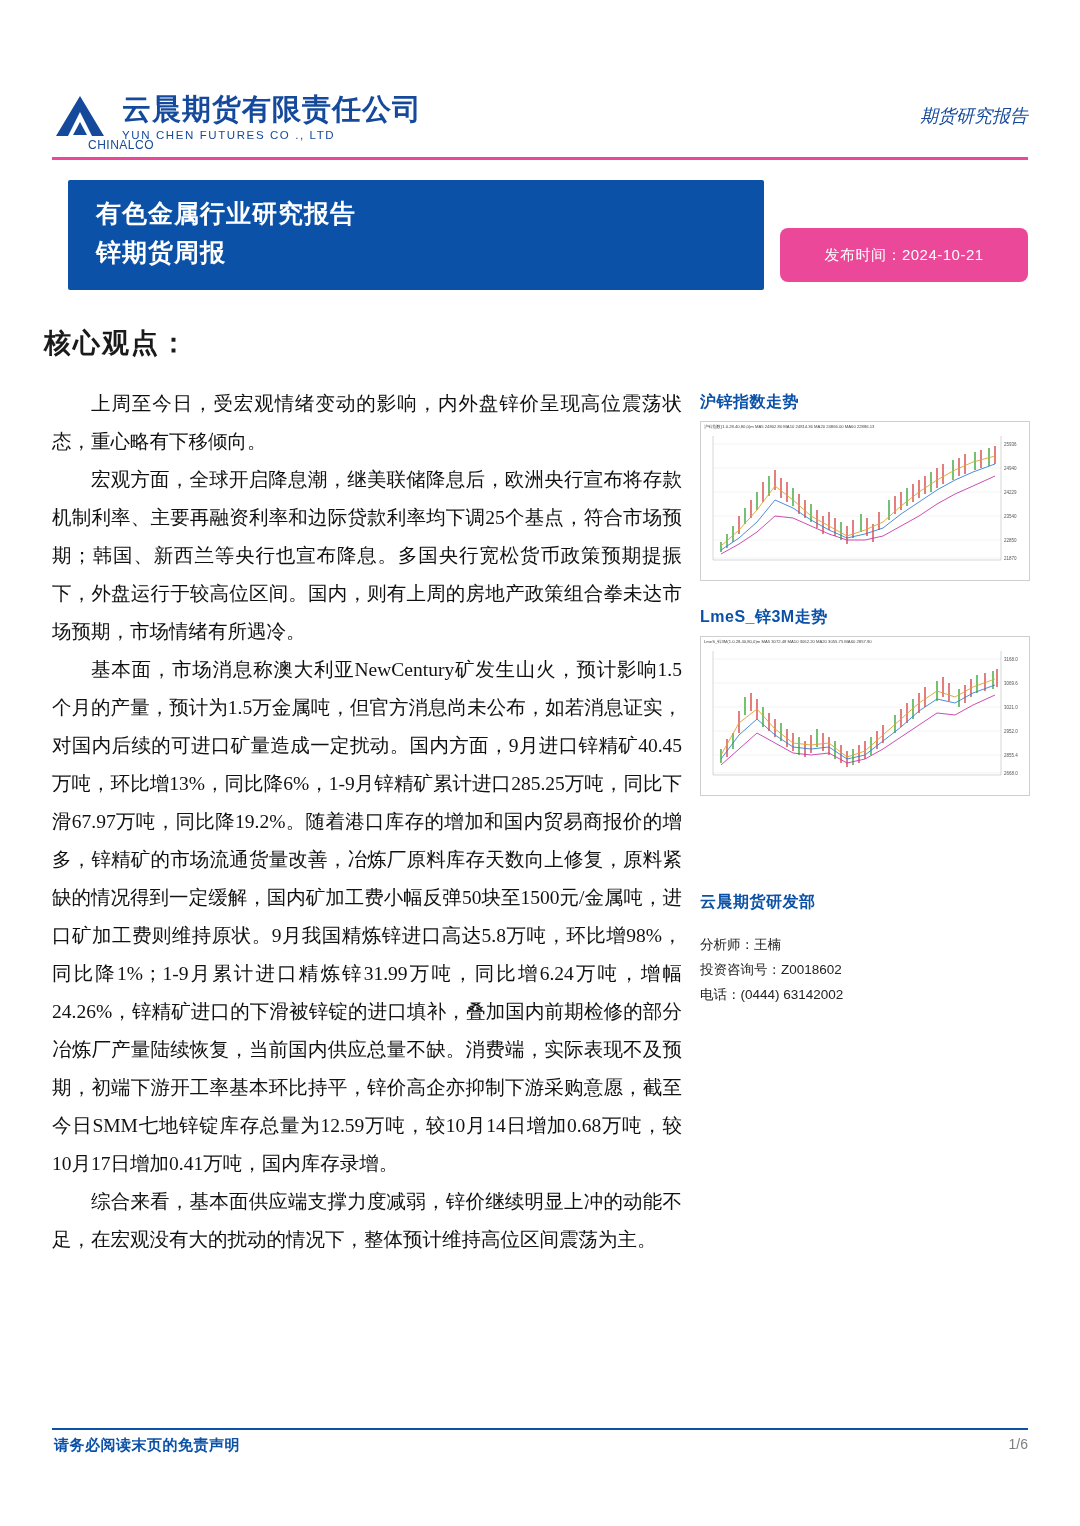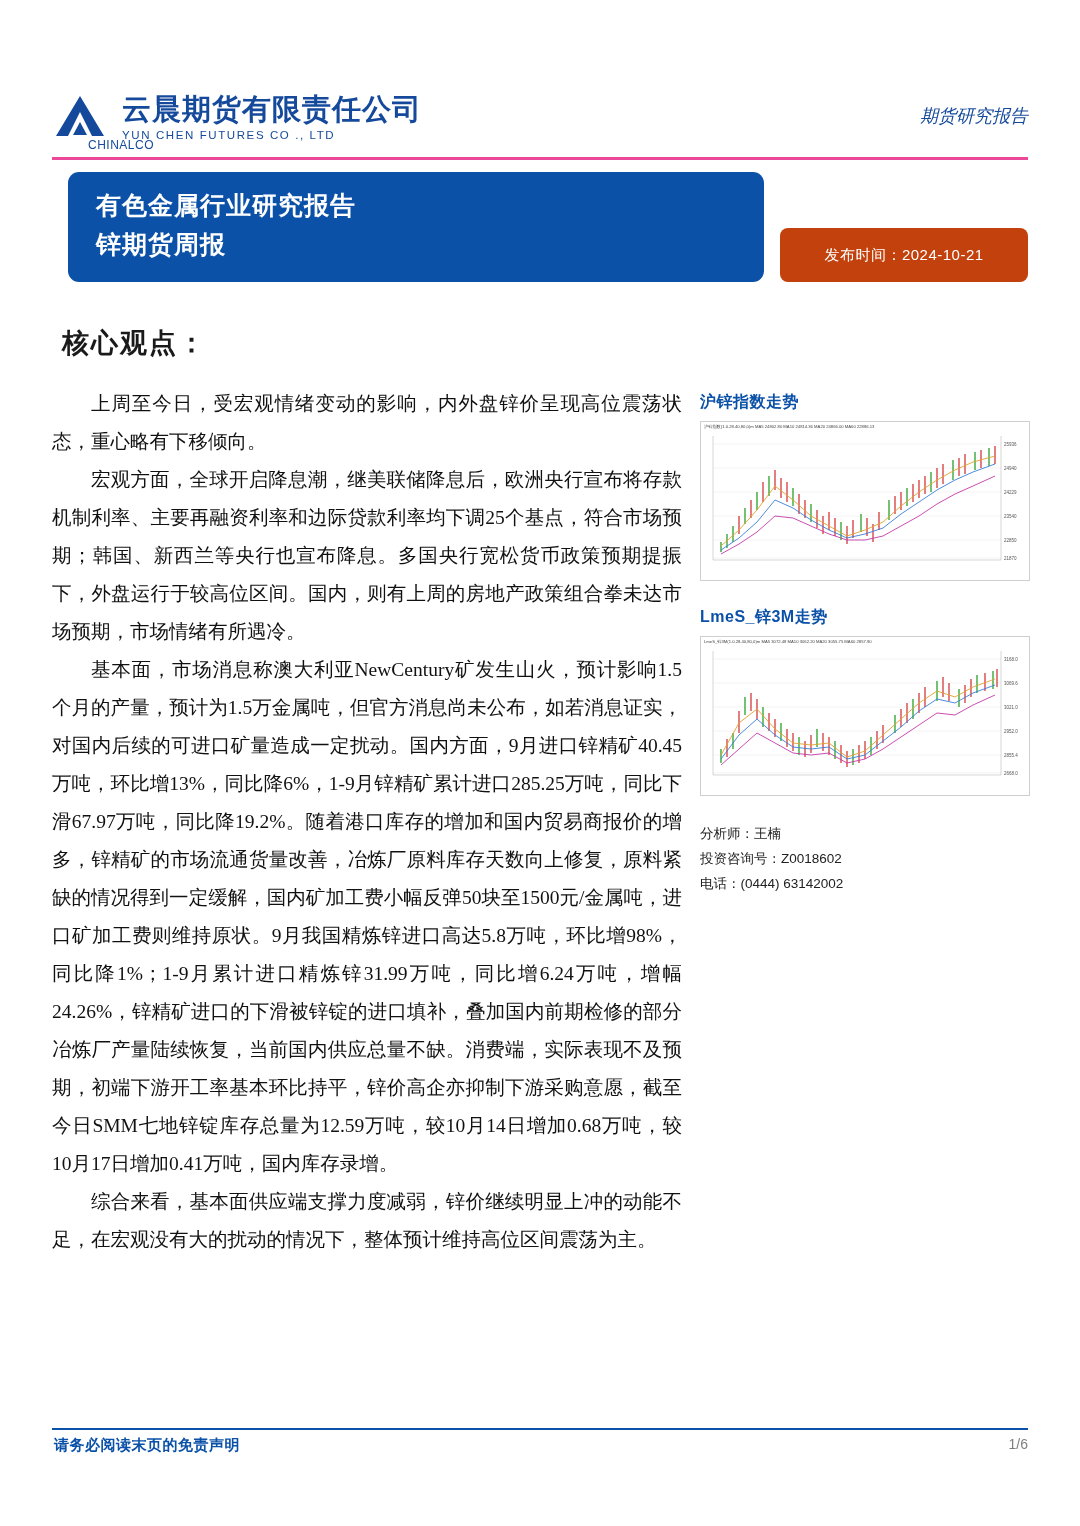--- a/index.html
+++ b/index.html
@@ -44,53 +44,53 @@
   .header-right {
     font-family: "Liberation Sans", sans-serif;
     font-size: 18px; color: #14499b;
     padding-bottom: 4px;
     font-style: italic;
   }
 
   
   .title-bar {
     position: absolute;
-    left: 68px; top: 172px;
+    left: 68px; top: 180px;
     width: 696px; height: 110px;
     background: #0b51a8;
-    border-radius: 11px;
+    border-radius: 2px;
     color: #ffffff;
     padding: 14px 0 0 28px;
   }
   .title-line1 {
     font-family: "Liberation Sans", sans-serif;
     font-size: 25px; font-weight: bold; letter-spacing: 1px;
     line-height: 1.55;
   }
   .title-line2 {
     font-family: "Liberation Sans", sans-serif;
     font-size: 25px; font-weight: bold; letter-spacing: 1px;
     line-height: 1.55;
   }
   .date-box {
     position: absolute;
     left: 780px; top: 228px;
     width: 248px; height: 54px;
-    background: #c2410c;
+    background: #ec4899;
     border-radius: 8px;
     color: #ffffff;
     display: flex; align-items: center; justify-content: center;
     font-family: "Liberation Sans", sans-serif;
     font-size: 15px; letter-spacing: 0.5px;
   }
 
   
   .core-heading {
     position: absolute;
-    left: 62px; top: 325px;
+    left: 44px; top: 325px;
     font-family: "Liberation Sans", sans-serif;
     font-size: 27px; font-weight: bold;
     color: #1a1a1a;
     letter-spacing: 2px;
   }
 
   
   .body-col {
     position: absolute;
     left: 52px; top: 385px;
@@ -372,20 +372,21 @@
           <text x="303" y="16">3168.0</text>
           <text x="303" y="40">3069.6</text>
           <text x="303" y="64">3021.0</text>
           <text x="303" y="88">2952.0</text>
           <text x="303" y="112">2855.4</text>
           <text x="303" y="130">2668.0</text>
         </g>
       </svg>
     </div>
 
+    <div class="dept">云晨期货研发部</div>
     <div class="contact">
       <div>分析师：王楠</div>
       <div>投资咨询号：Z0018602</div>
       <div>电话：(0444) 63142002</div>
     </div>
   </div>
 
   <div class="footer-rule"></div>
   <div class="footer-left">请务必阅读末页的免责声明</div>
   <div class="footer-right">1/6</div>

